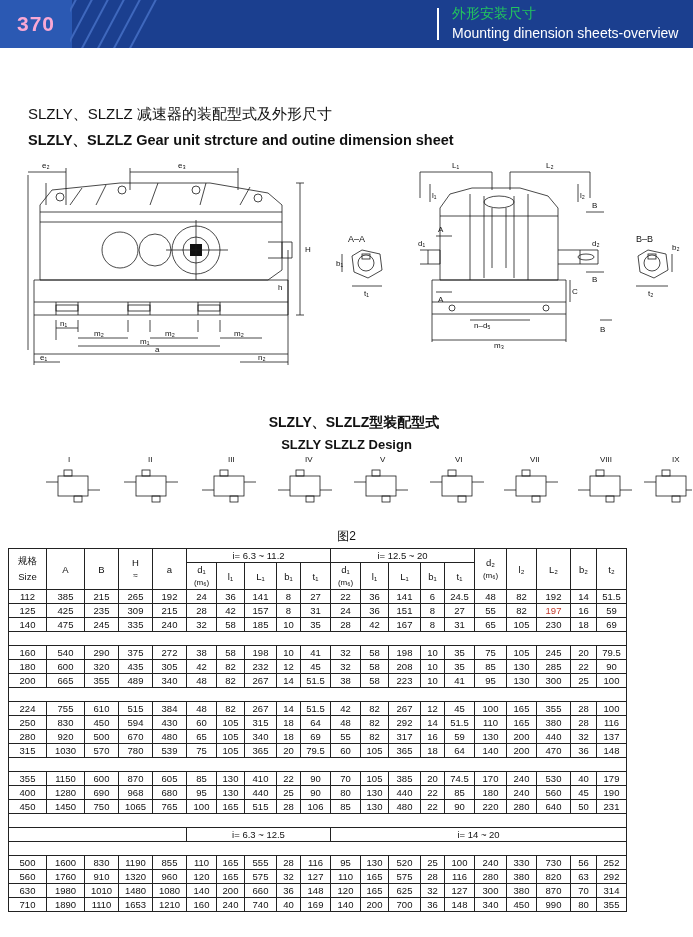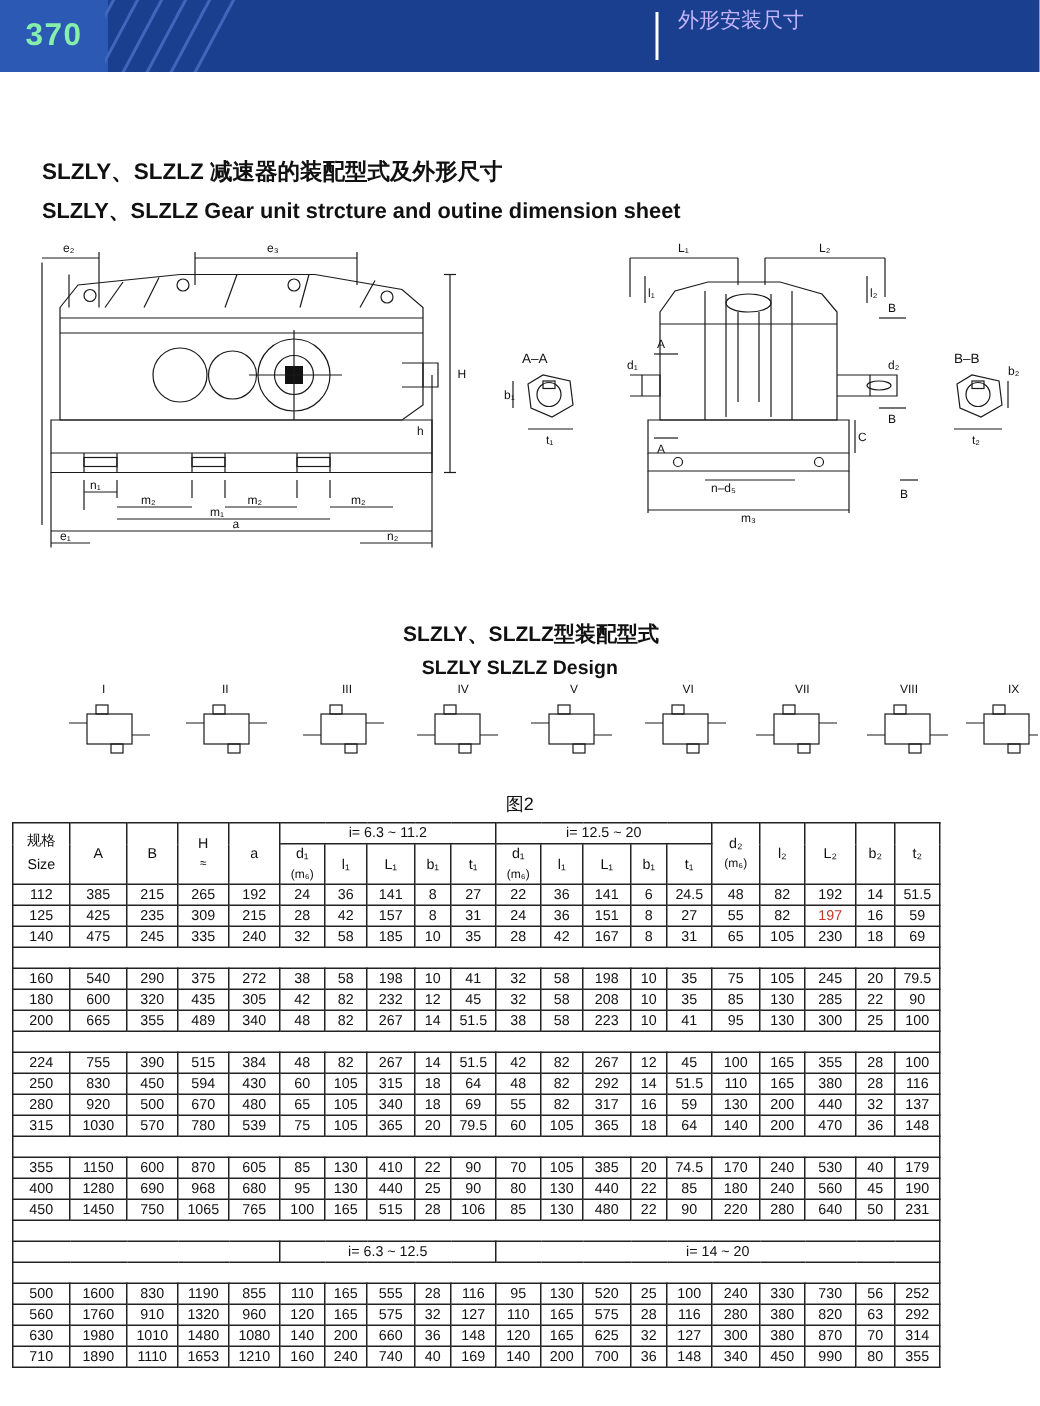--- a/index.html
+++ b/index.html
@@ -17,45 +17,45 @@
     height:48px;
     background:#1b3f8f;
     overflow:hidden;
   }
   .header .leftblock{
     position:absolute;left:0;top:0;width:72px;height:48px;
     background:#2b59b3;
     display:flex;align-items:center;justify-content:center;
   }
   .header .pagenum{
-    color:#86efac;font-size:21px;font-weight:bold;letter-spacing:1px;
+    color:#f9a8d4;font-size:21px;font-weight:bold;letter-spacing:1px;
   }
   .header .diag{
     position:absolute;top:0;left:70px;width:110px;height:48px;
     overflow:hidden;
   }
   .header .diag i{
     position:absolute;top:-10px;width:2px;height:70px;background:#3f68bd;
     transform:rotate(28deg);transform-origin:top center;display:block;
   }
   .header .title-cn{
     position:absolute;left:195px;top:6px;
     color:#ffffff;font-size:26px;font-weight:bold;letter-spacing:1px;
   }
   .header .vline{
     position:absolute;left:437px;top:8px;width:2px;height:32px;background:#ffffff;
   }
   .header .sub1{
-    position:absolute;left:452px;top:5px;color:#c4b5fd;font-size:14px;
+    position:absolute;left:452px;top:5px;color:#22c55e;font-size:14px;
   }
   .header .sub2{
     position:absolute;left:452px;top:25px;color:#ffffff;font-size:14px;
   }
   
-  .t-cn{position:absolute;left:28px;top:105px;font-size:15px;font-weight:bold;}
+  .t-cn{position:absolute;left:28px;top:105px;font-size:15px;font-weight:normal;}
   .t-en{position:absolute;left:28px;top:131px;font-size:14.5px;font-weight:bold;}
 
   .center-cn{position:absolute;left:0;right:0;top:414px;text-align:center;font-size:14px;font-weight:bold;padding-left:15px;}
   .center-en{position:absolute;left:0;right:0;top:437px;text-align:center;font-size:13px;font-weight:bold;}
   .fig2{position:absolute;left:0;right:0;top:528px;text-align:center;font-size:12px;}
 
   
   .draw{position:absolute;left:0;top:150px;width:693px;height:260px;}
   .draw svg{display:block;}
 
@@ -93,20 +93,21 @@
   <div class="diag">
     <i style="left:10px"></i>
       <i style="left:26px"></i>
       <i style="left:42px"></i>
       <i style="left:58px"></i>
       <i style="left:74px"></i>
       <i style="left:90px"></i>
   </div>
   <div class="vline"></div>
   <div class="sub1">外形安装尺寸</div>
+  <div class="sub2">Mounting dinension sheets-overview</div>
 </div>
 
 <div class="t-cn">SLZLY、SLZLZ 减速器的装配型式及外形尺寸</div>
 <div class="t-en">SLZLY、SLZLZ Gear unit strcture and outine dimension sheet</div>
 
 <div class="draw">
 <svg width="693" height="260" viewBox="0 0 693 260" xmlns="http://www.w3.org/2000/svg">
   <g fill="none" stroke="#1a1a1a" stroke-width="0.8" font-family="Liberation Sans, sans-serif" font-size="8">
 
     <line x1="28" y1="25" x2="28" y2="200"></line>
@@ -533,21 +534,21 @@
           <td>300</td>
           <td>25</td>
           <td>100</td>
         </tr>
         <tr class="grpgap">
           <td colspan="20"></td>
         </tr>
         <tr>
           <td>224</td>
           <td>755</td>
-          <td>390</td>
+          <td>610</td>
           <td>515</td>
           <td>384</td>
           <td>48</td>
           <td>82</td>
           <td>267</td>
           <td>14</td>
           <td>51.5</td>
           <td>42</td>
           <td>82</td>
           <td>267</td>

